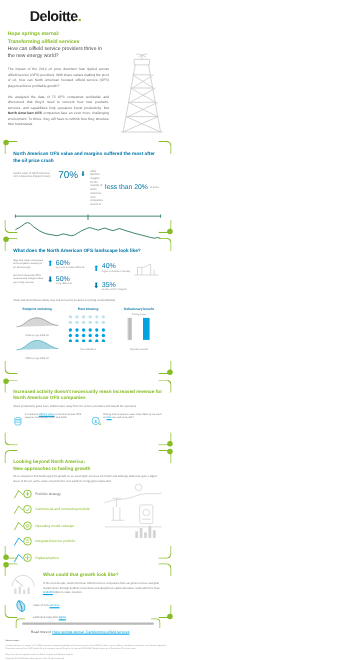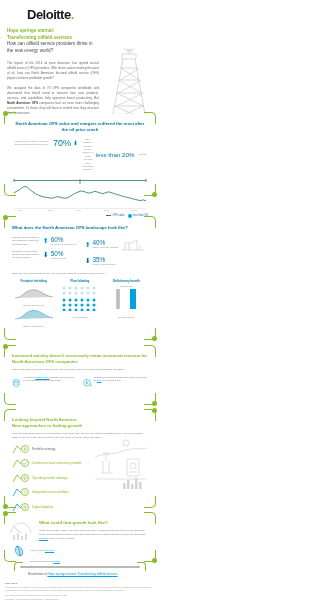--- a/index.html
+++ b/index.html
@@ -37,21 +37,21 @@
   .panel .d-tl{left:-3px;top:-3px;}
   .panel .d-tr{right:-3px;top:-3px;}
   .panel .d-bl{left:-3px;bottom:-3px;}
   .panel .d-br{right:-3px;bottom:-3px;}
 
   .sec-title{color:#0076a8;font-size:4.3px;font-weight:bold;line-height:1.4;}
   .sec-title.grn{color:#86bc25;}
   .micro{font-size:2.5px;line-height:1.5;color:#7a7a7a;}
 
   
-  #sec1{top:114px;height:80px;padding:7px 6px 5px 6px;text-align:center;}
+  #sec1{top:130px;height:80px;padding:7px 6px 5px 6px;}
   .s1-stats{display:flex;gap:4px;margin-top:5px;align-items:flex-start;}
   .s1-col{flex:1;display:flex;align-items:center;gap:2px;}
   .s1-note{font-size:2.4px;line-height:1.4;color:#8a8a8a;flex:1;}
   .bignum{font-size:9px;color:#0076a8;font-weight:300;white-space:nowrap;}
   .bignum.lite{font-size:6.2px;}
   .arrow-dn{color:#0076a8;font-size:6px;line-height:1;}
   .chart-box{position:relative;margin-top:3px;height:38px;}
   .chart-box svg{display:block;}
   .legend{display:flex;justify-content:flex-end;align-items:center;gap:3px;margin-top:1px;}
   .legend .li{display:flex;align-items:center;gap:1.5px;font-size:2.6px;color:#0076a8;}

